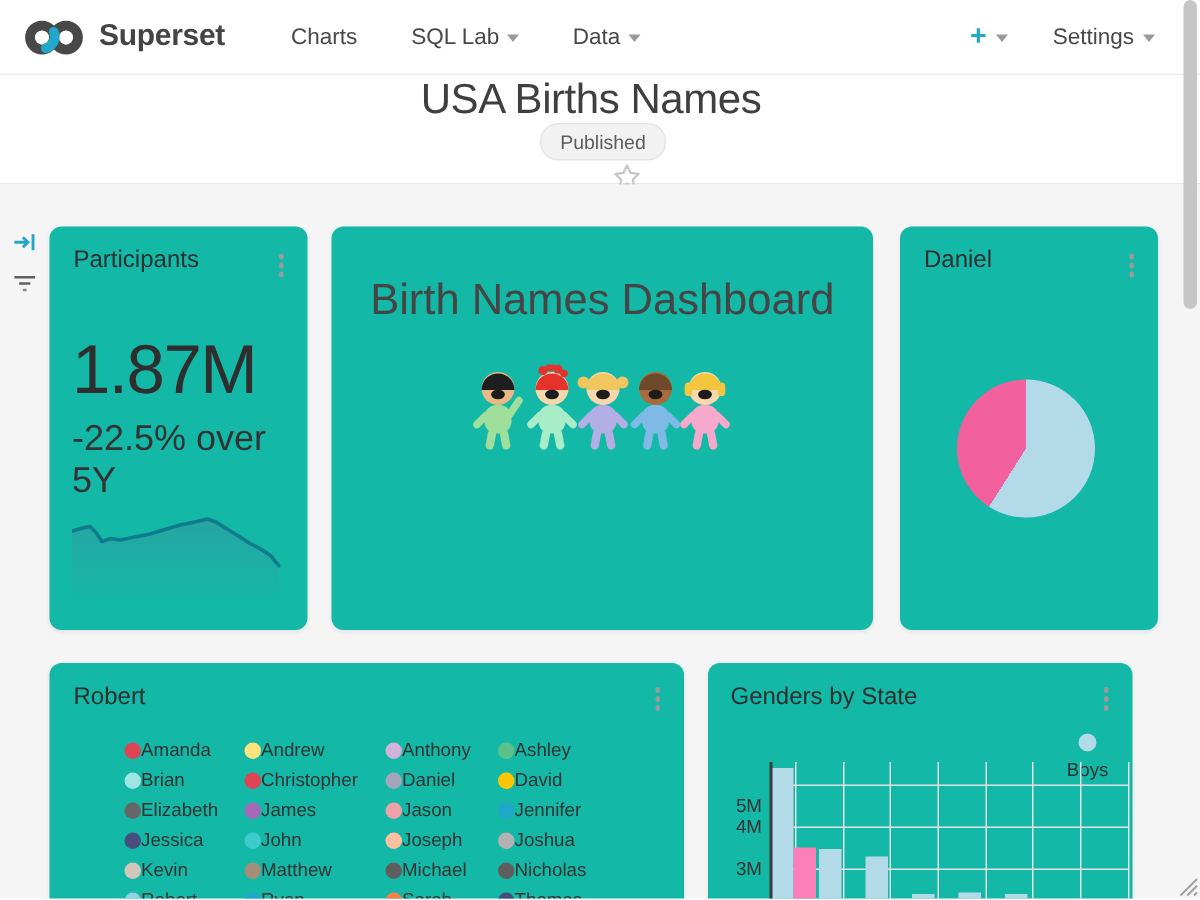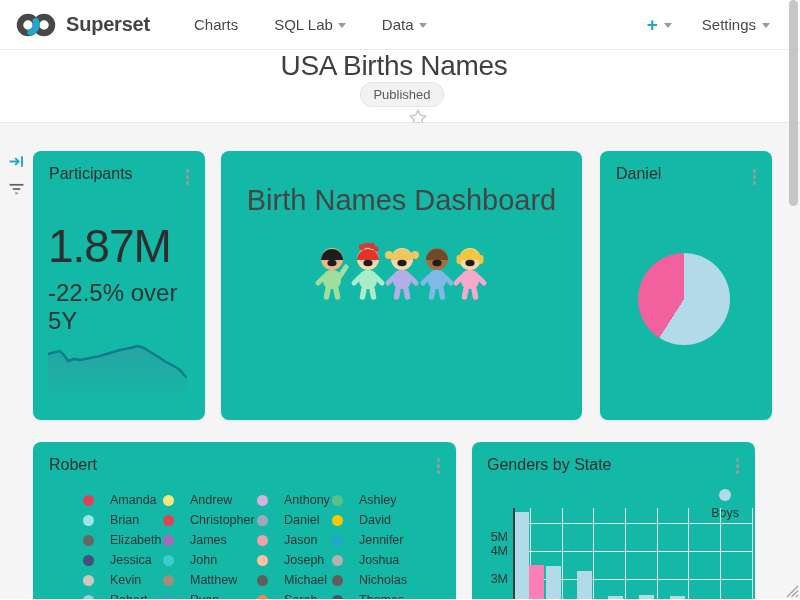--- a/index.html
+++ b/index.html
@@ -49,21 +49,21 @@
   
   .md-title{position:absolute;left:0;right:0;top:33px;text-align:center;font-size:29px;color:#454545;}
   .kids{position:absolute;left:0;top:92px;}
 
   
   .pie{position:absolute;left:38px;top:102px;width:92px;height:92px;border-radius:50%;}
 
   
   .legend-grid{position:absolute;left:50px;top:48px;display:grid;
                grid-template-columns:80px 94px 75px 80px;grid-auto-rows:20px;}
-  .legend-item{display:flex;align-items:center;gap:16px;font-size:12.5px;color:#333;cursor:pointer;}
+  .legend-item{display:flex;align-items:center;gap:0;font-size:12.5px;color:#333;cursor:pointer;}
   .legend-dot{width:11px;height:11px;border-radius:50%;flex:0 0 auto;}
 
   
   .gbs-legend{position:absolute;right:16px;top:47px;display:flex;align-items:center;gap:5px;
               font-size:12.5px;color:#333;cursor:pointer;flex-direction:column;}
   .gbs-legend .legend-dot{width:12px;height:12px;}
   .ytick{position:absolute;width:24px;text-align:right;font-size:12.5px;color:#333;transform:translateY(-50%);}
   .hline{position:absolute;left:42px;width:238px;height:1px;background:#e3e3e3;}
   .vline{position:absolute;top:66px;bottom:0;width:1px;background:#e3e3e3;}
   .yaxis{position:absolute;left:41px;top:66px;bottom:0;width:1.5px;background:#3c3c3c;}

